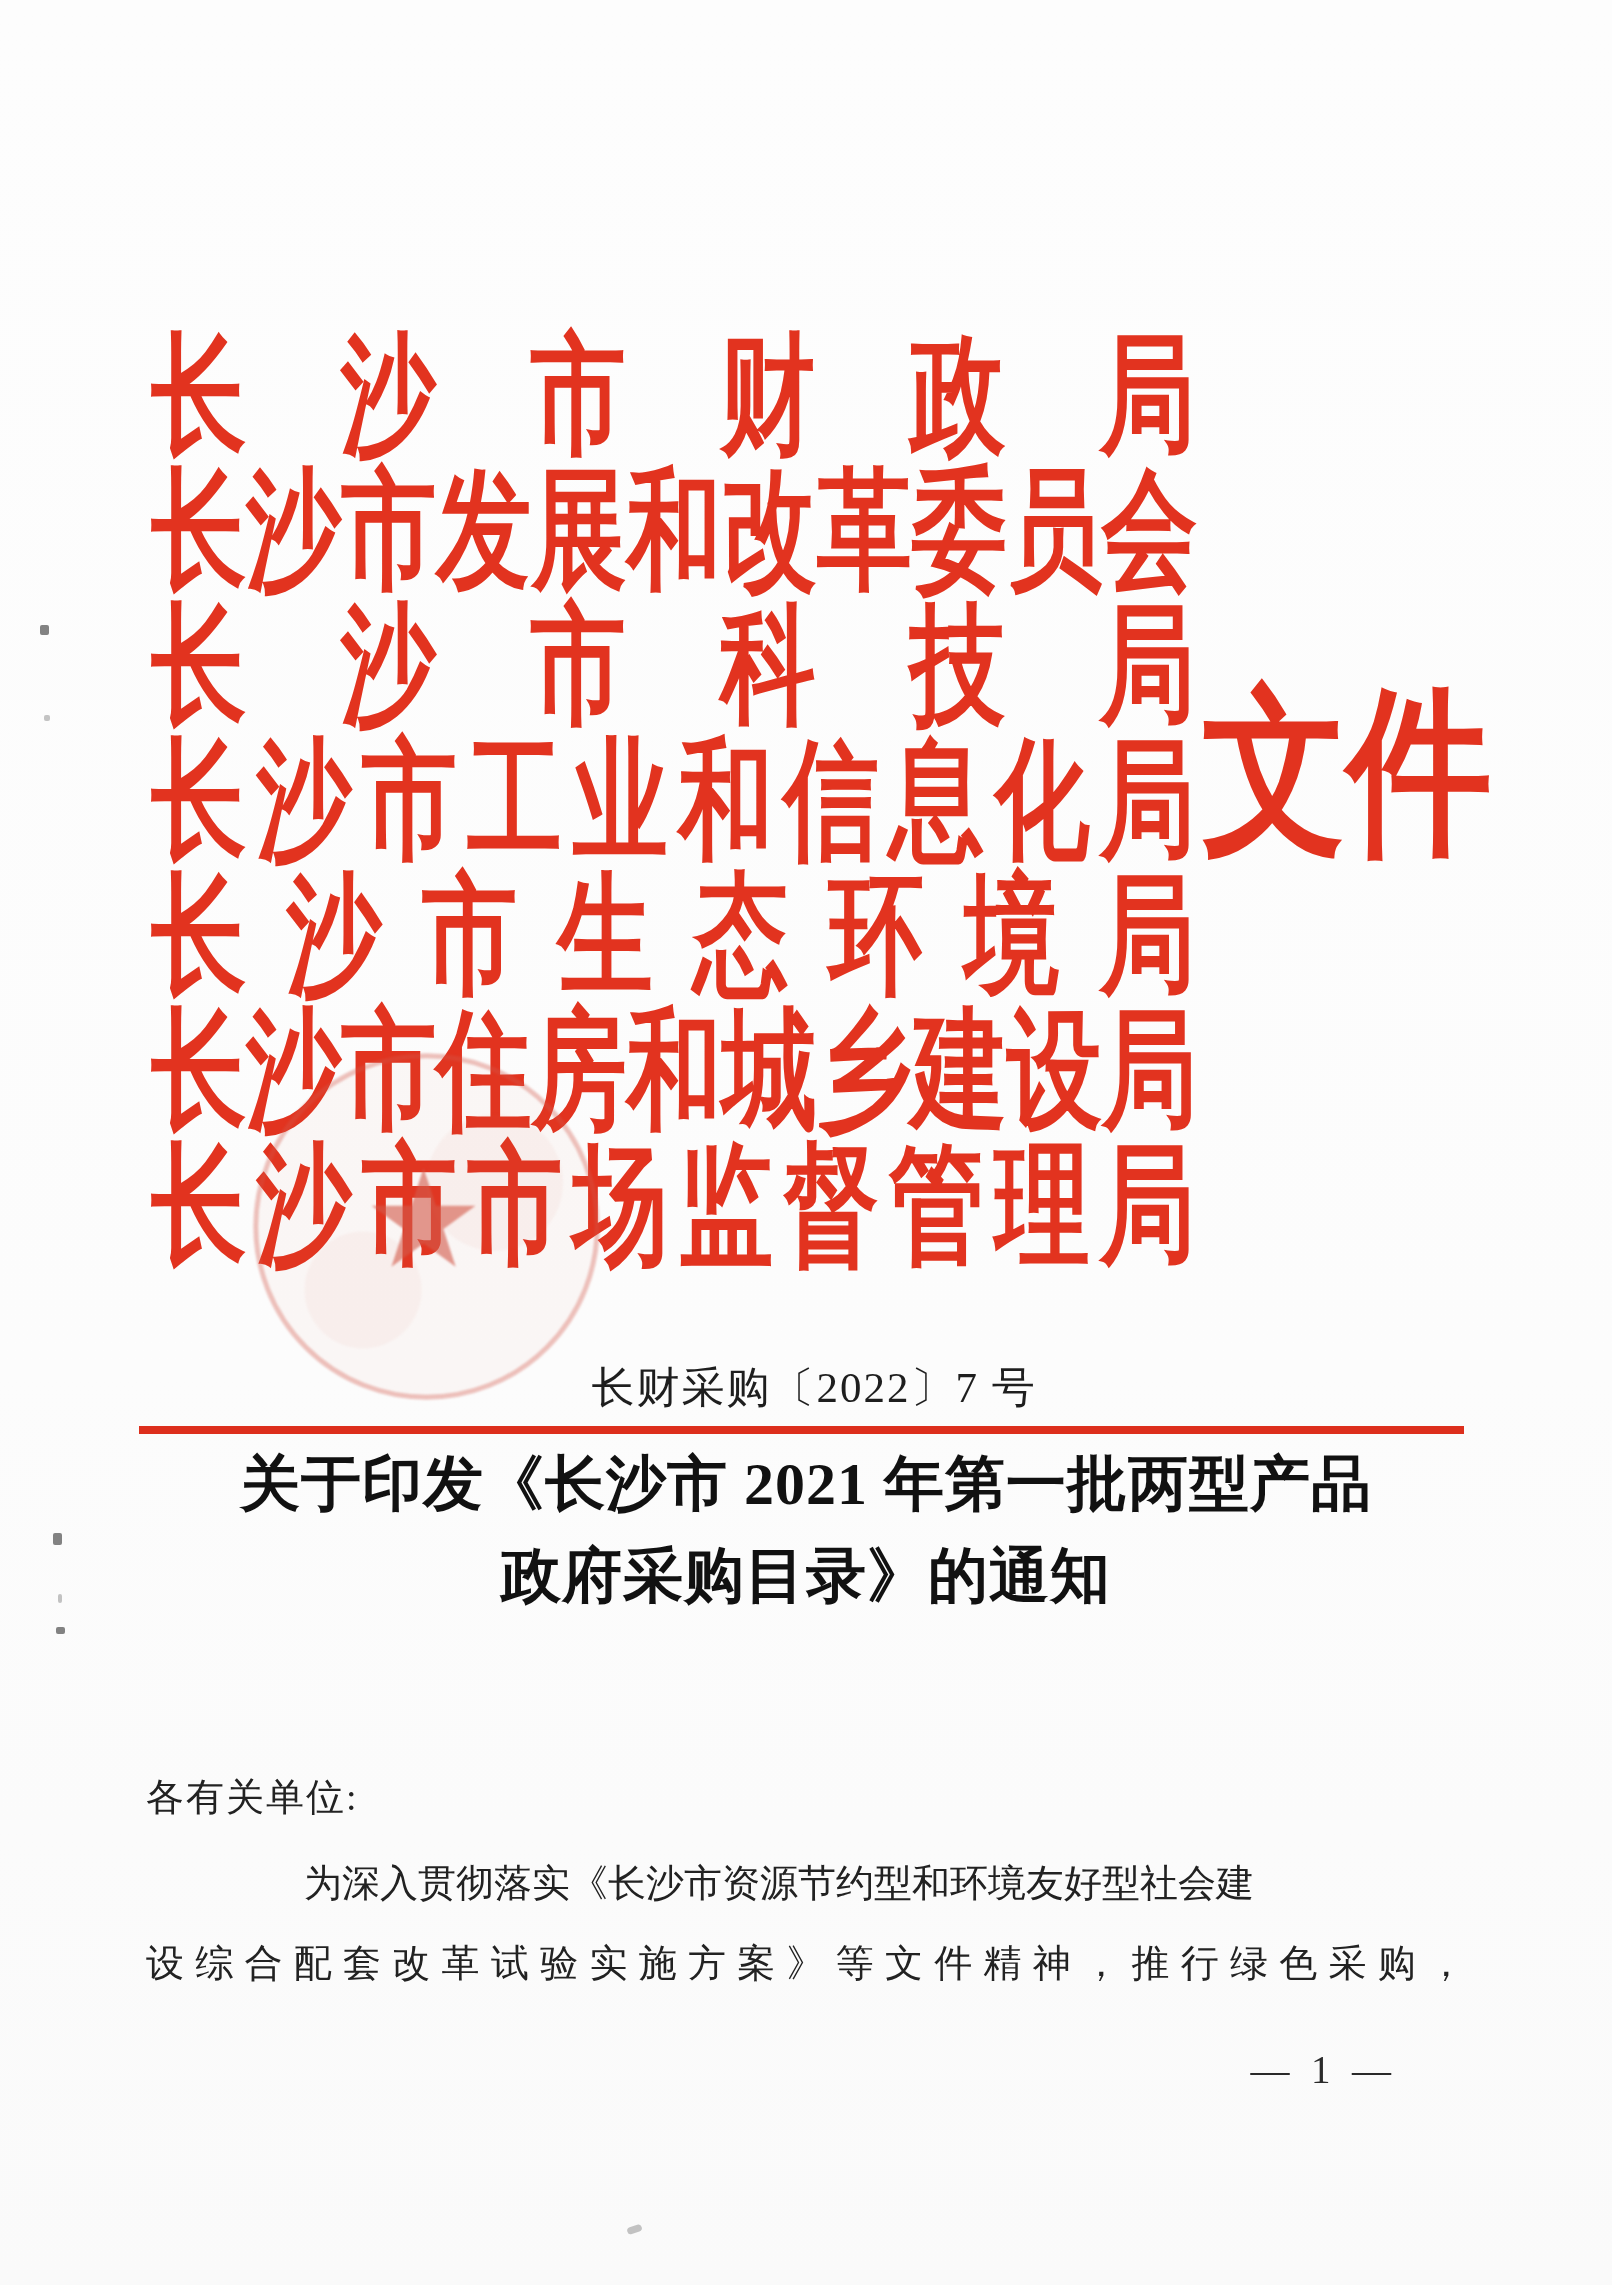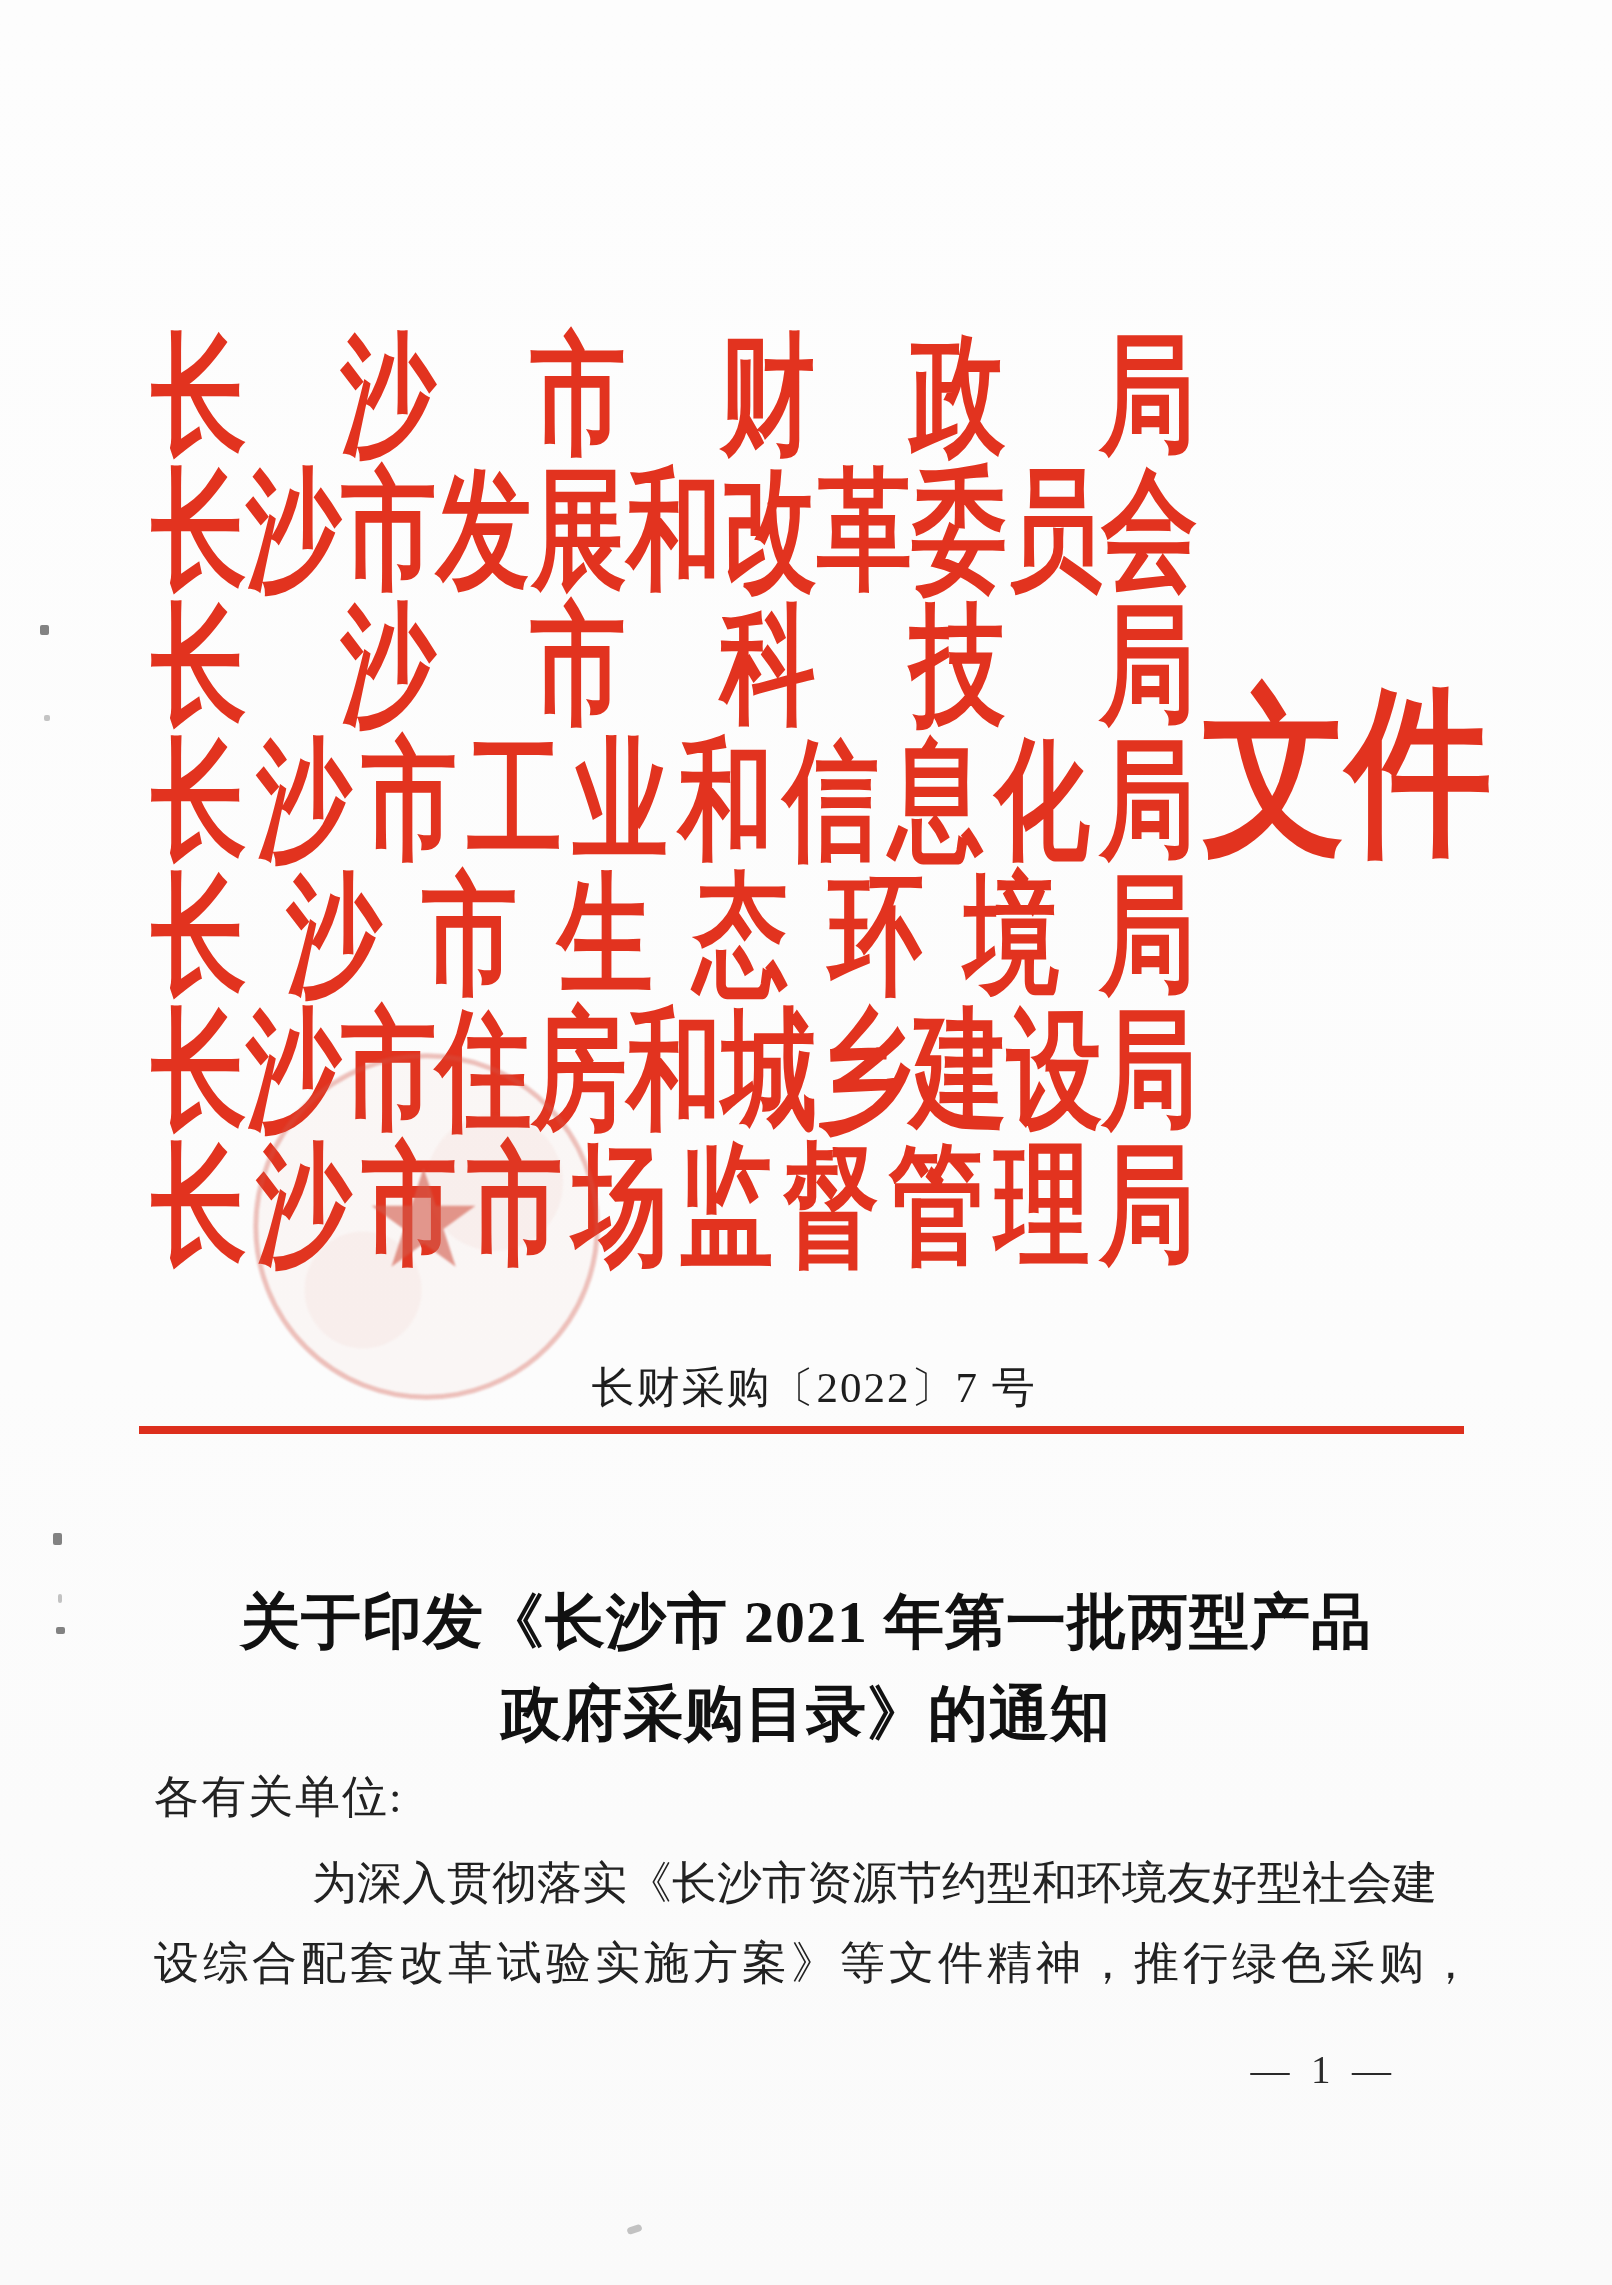--- a/index.html
+++ b/index.html
@@ -59,32 +59,32 @@
   }
 
   
   .divider{
     position:absolute;left:139px;top:1426px;
     width:1325px;height:7.8px;
   }
 
   
   .doc-title{
-    position:absolute;left:0;top:1576px;width:1612px;
+    position:absolute;left:0;top:1438px;width:1612px;
     text-align:center;
     font-size:60px;line-height:92px;
     font-weight:700;color:#111;
     letter-spacing:1px;
   }
 
   
   .body-block{
-    position:absolute;left:154px;top:1757px;
+    position:absolute;left:146px;top:1757px;
     width:1319px;
-    font-size:45px;color:#222;
+    font-size:38px;color:#222;
   }
   .salutation{
     height:80px;line-height:80px;
     letter-spacing:2px;
   }
   .para-line{
     height:80px;line-height:80px;
     white-space:nowrap;
     font-family:Liberation Serif, serif;
   }

